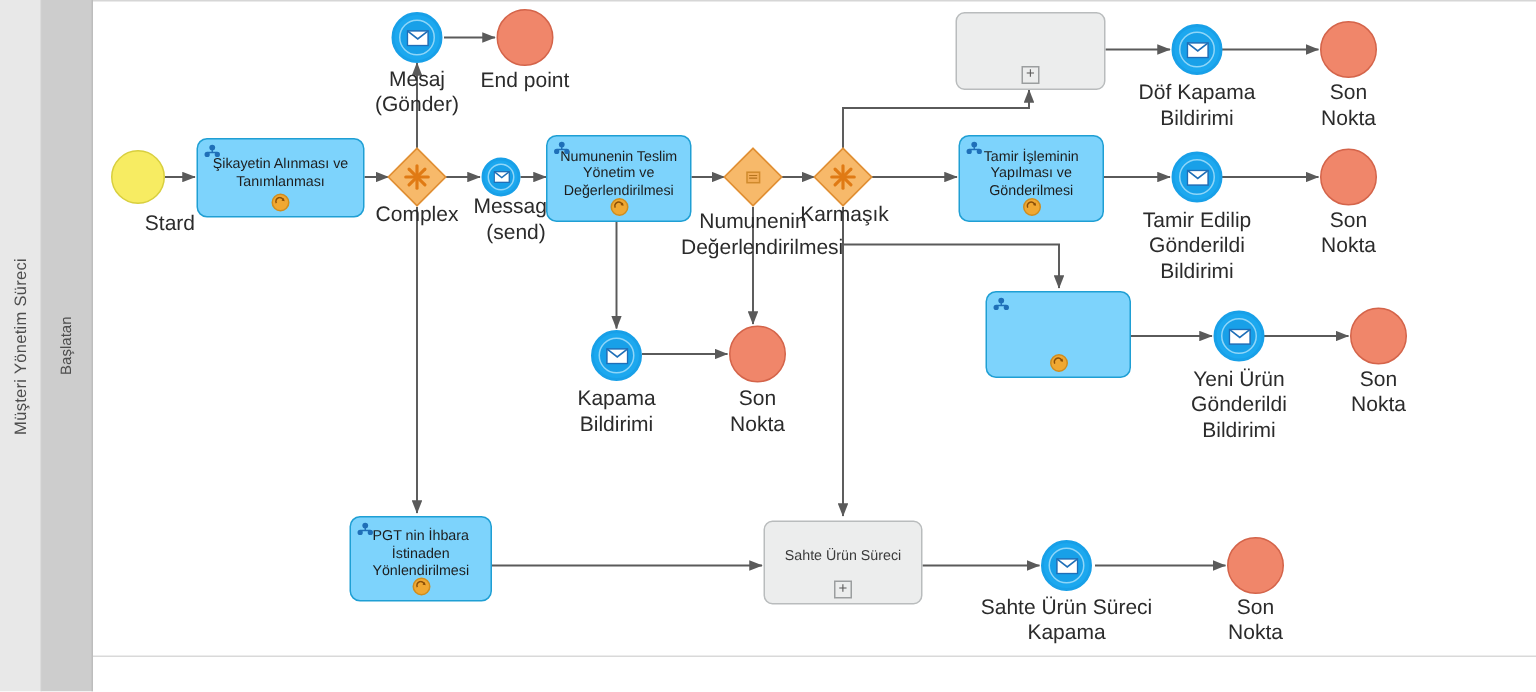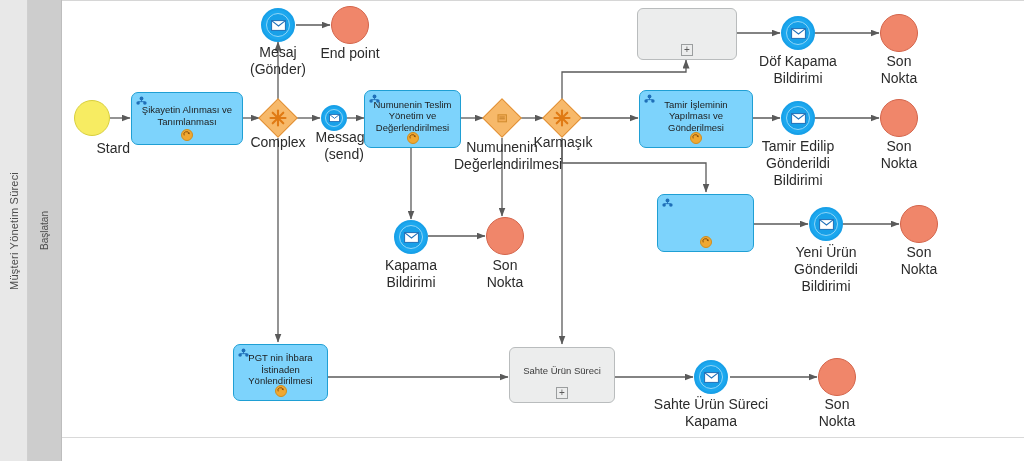--- a/index.html
+++ b/index.html
@@ -336,21 +336,21 @@
         <rect x="0.6" y="0.6" width="13.8" height="9.8" fill="#ffffff" stroke="#1f6fb8" stroke-width="1"></rect>
         <path d="M0.6,0.6 L7.5,6 L14.4,0.6" fill="none" stroke="#1f6fb8" stroke-width="1.1"></path>
       </svg>
     </div>
   </div>
   <div class="cap" style="left:739px; top:53px; width:118px;">Döf Kapama Bildirimi</div>
 
   <div class="node ev ev-end" style="left:880px; top:14px;"></div>
   <div class="cap" style="left:867px; top:53px; width:64px;">Son Nokta</div>
 
-  <div class="node task" style="left:639px; top:90px; width:114px; height:58px;justify-content:flex-end;">
+  <div class="node task" style="left:639px; top:90px; width:97px; height:58px;justify-content:flex-end;">
     <svg class="task-usericon" viewBox="0 0 12 12">
       <circle cx="6" cy="2.6" r="2.1" fill="#1f6fb8"></circle>
       <circle cx="2.3" cy="7.6" r="1.9" fill="#1f6fb8"></circle>
       <circle cx="9.7" cy="7.6" r="1.9" fill="#1f6fb8"></circle>
       <path d="M6 4.4 L6 6.2 M2.6 6.2 L9.4 6.2" stroke="#1f6fb8" stroke-width="1"></path>
     </svg>
     <div class="tlabel">
       <span>Tamir İşleminin</span><br>
       <span>Yapılması ve</span><br>
       <span>Gönderilmesi</span>

